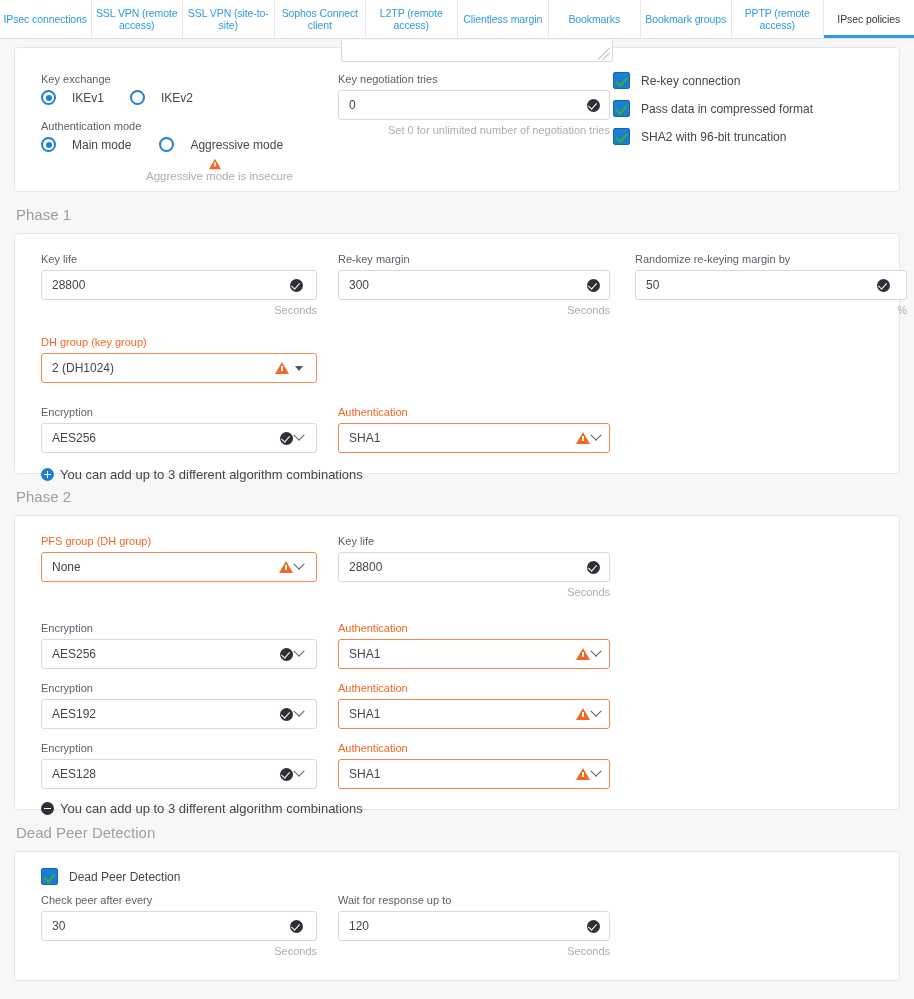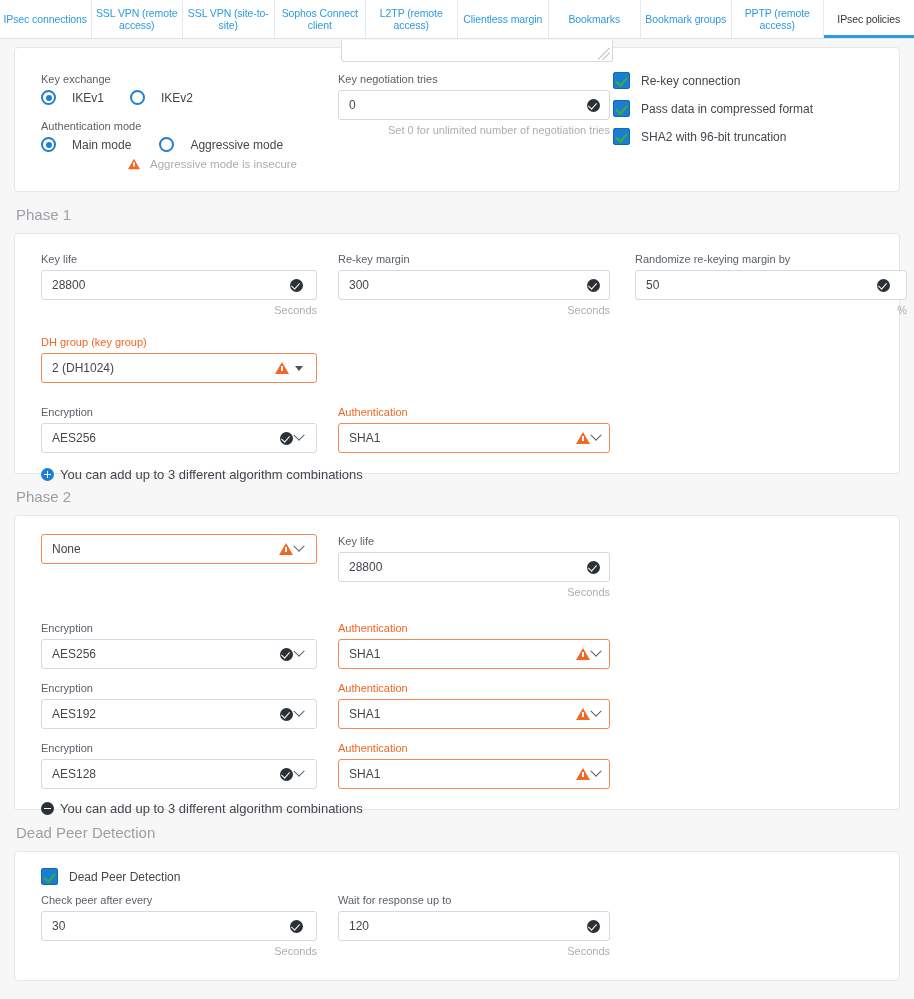--- a/index.html
+++ b/index.html
@@ -290,21 +290,21 @@
           <span class="rlabel">IKEv2</span>
         </div>
 
         <div class="flabel" style="margin-top:14px;">Authentication mode</div>
         <div class="radiorow">
           <div class="radio on"></div>
           <span class="rlabel">Main mode</span>
           <div class="radio" style="margin-left:20px;"></div>
           <span class="rlabel">Aggressive mode</span>
         </div>
-        <div class="warnline" style="margin-left:86px;">
+        <div class="warnline" style="margin-left:86px;flex-direction:column;">
           <span class="ic-warn"></span>
           <span>Aggressive mode is insecure</span>
         </div>
       </div>
 
       <div class="col c2">
         <div class="flabel">Key negotiation tries</div>
         <div class="inputwrap">
           <input class="input w2" value="0" style="">
           <span class="adorn">
@@ -409,20 +409,21 @@
       <span class="ic-plus"></span>
       <span>You can add up to 3 different algorithm combinations</span>
     </div>
   </div>
 
   <div class="section-title">Phase 2</div>
 
   <div class="card" style="height:295px;">
     <div class="grid3" style="padding-top:18px;">
       <div class="col">
+        <div class="flabel warn">PFS group (DH group)</div>
         <div class="inputwrap">
           <input class="input warnbox" value="None" style="">
           <span class="adorn">
             <span class="ic-warn"></span>
             <span class="ic-chev"></span>
           </span>
         </div>
       </div>
       <div class="col c2">
         <div class="flabel">Key life</div>

